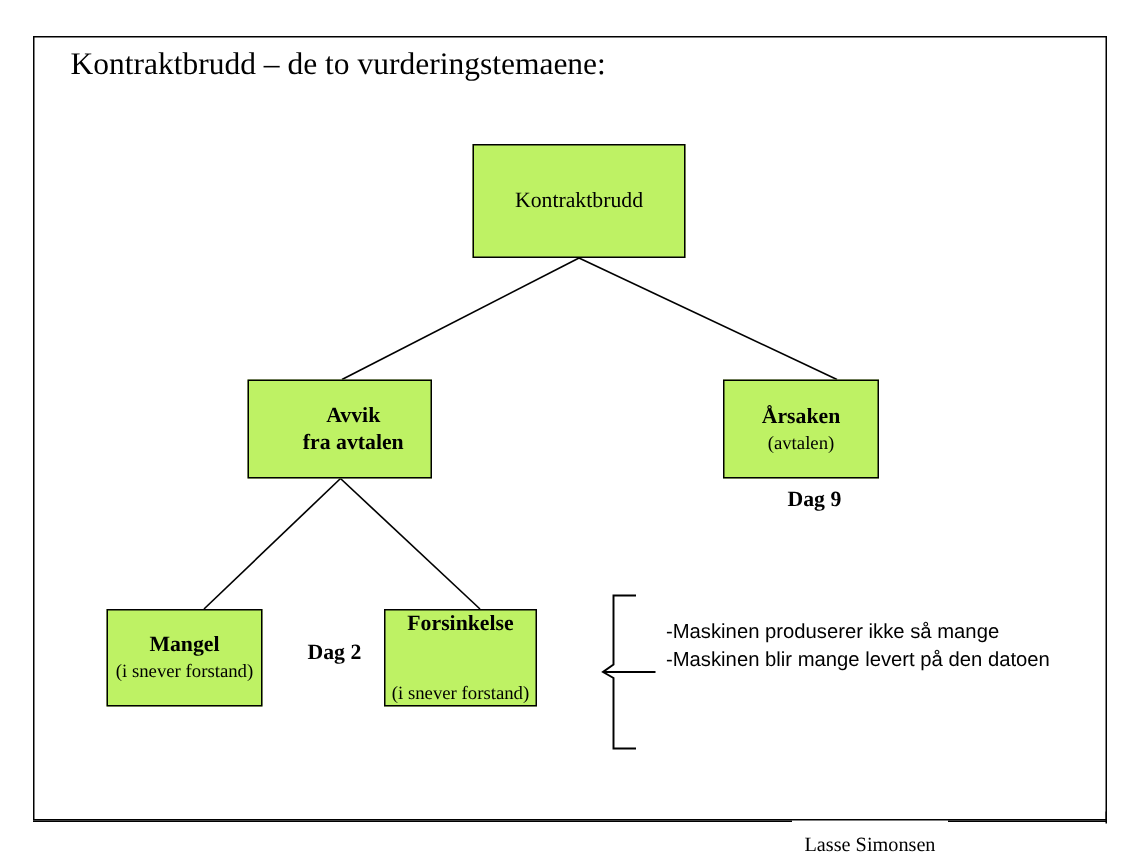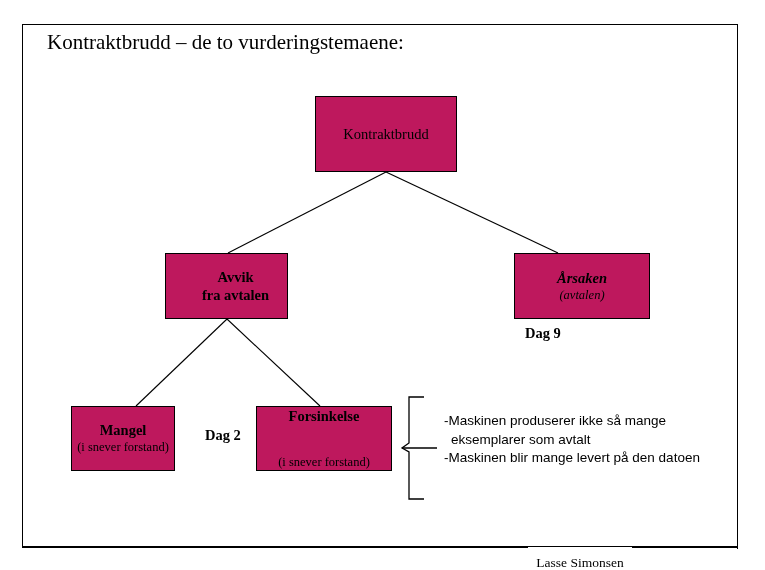--- a/index.html
+++ b/index.html
@@ -46,21 +46,21 @@
     white-space: nowrap;
     color: #000000;
     margin-left: 17px;
   }
 
   
   .node-box {
     position: absolute;
     box-sizing: border-box;
     border: 1.3px solid #000000;
-    background: #be185d;
+    background: #bef264;
     display: flex;
     flex-direction: column;
     align-items: center;
     justify-content: center;
     text-align: center;
     font-family: "Liberation Serif", serif;
     color: #000000;
   }
   .node-main {
     font-size: 14.5px;
@@ -72,23 +72,23 @@
   .node-sub {
     font-size: 12.5px;
     font-weight: 400;
     line-height: 17px;
     white-space: nowrap;
   }
 
   
   #box-kontraktbrudd { left: 315px; top: 96px;  width: 142px; height: 76px; }
   #box-avvik         { left: 165px; top: 253px; width: 123px; height: 66px; padding-left: 18px; }
-  #box-arsaken       { left: 514px; top: 253px; width: 136px; height: 66px; font-style: italic; }
+  #box-arsaken       { left: 482px; top: 253px; width: 104px; height: 66px; }
   #box-mangel        { left: 71px;  top: 406px; width: 104px; height: 65px; }
-  #box-forsinkelse   { left: 256px; top: 406px; width: 136px; height: 65px; gap: 29px; }
+  #box-forsinkelse   { left: 256px; top: 406px; width: 102px; height: 65px; gap: 29px; }
 
   
   .free-label {
     position: absolute;
     font-family: "Liberation Serif", serif;
     font-size: 14.5px;
     font-weight: 700;
     color: #000000;
     white-space: nowrap;
   }
@@ -200,21 +200,20 @@
   <div class="node-box" id="box-forsinkelse">
     <div class="node-main">Forsinkelse</div>
     <div class="node-sub">(i snever forstand)</div>
   </div>
 
   <div class="free-label" id="label-dag3">Dag 9</div>
   <div class="free-label" id="label-dag2">Dag 2</div>
 
   <div class="example-list">
     <div class="ex-item">-Maskinen produserer ikke så mange</div>
-    <div class="ex-cont">eksemplarer som avtalt</div>
     <div class="ex-item">-Maskinen blir mange levert på den datoen</div>
   </div>
 
   <div class="footer-wrap">
     <div class="footer-rule left"></div>
     <div class="footer-name">Lasse Simonsen</div>
     <div class="footer-rule right"></div>
   </div>
 
 </div>

